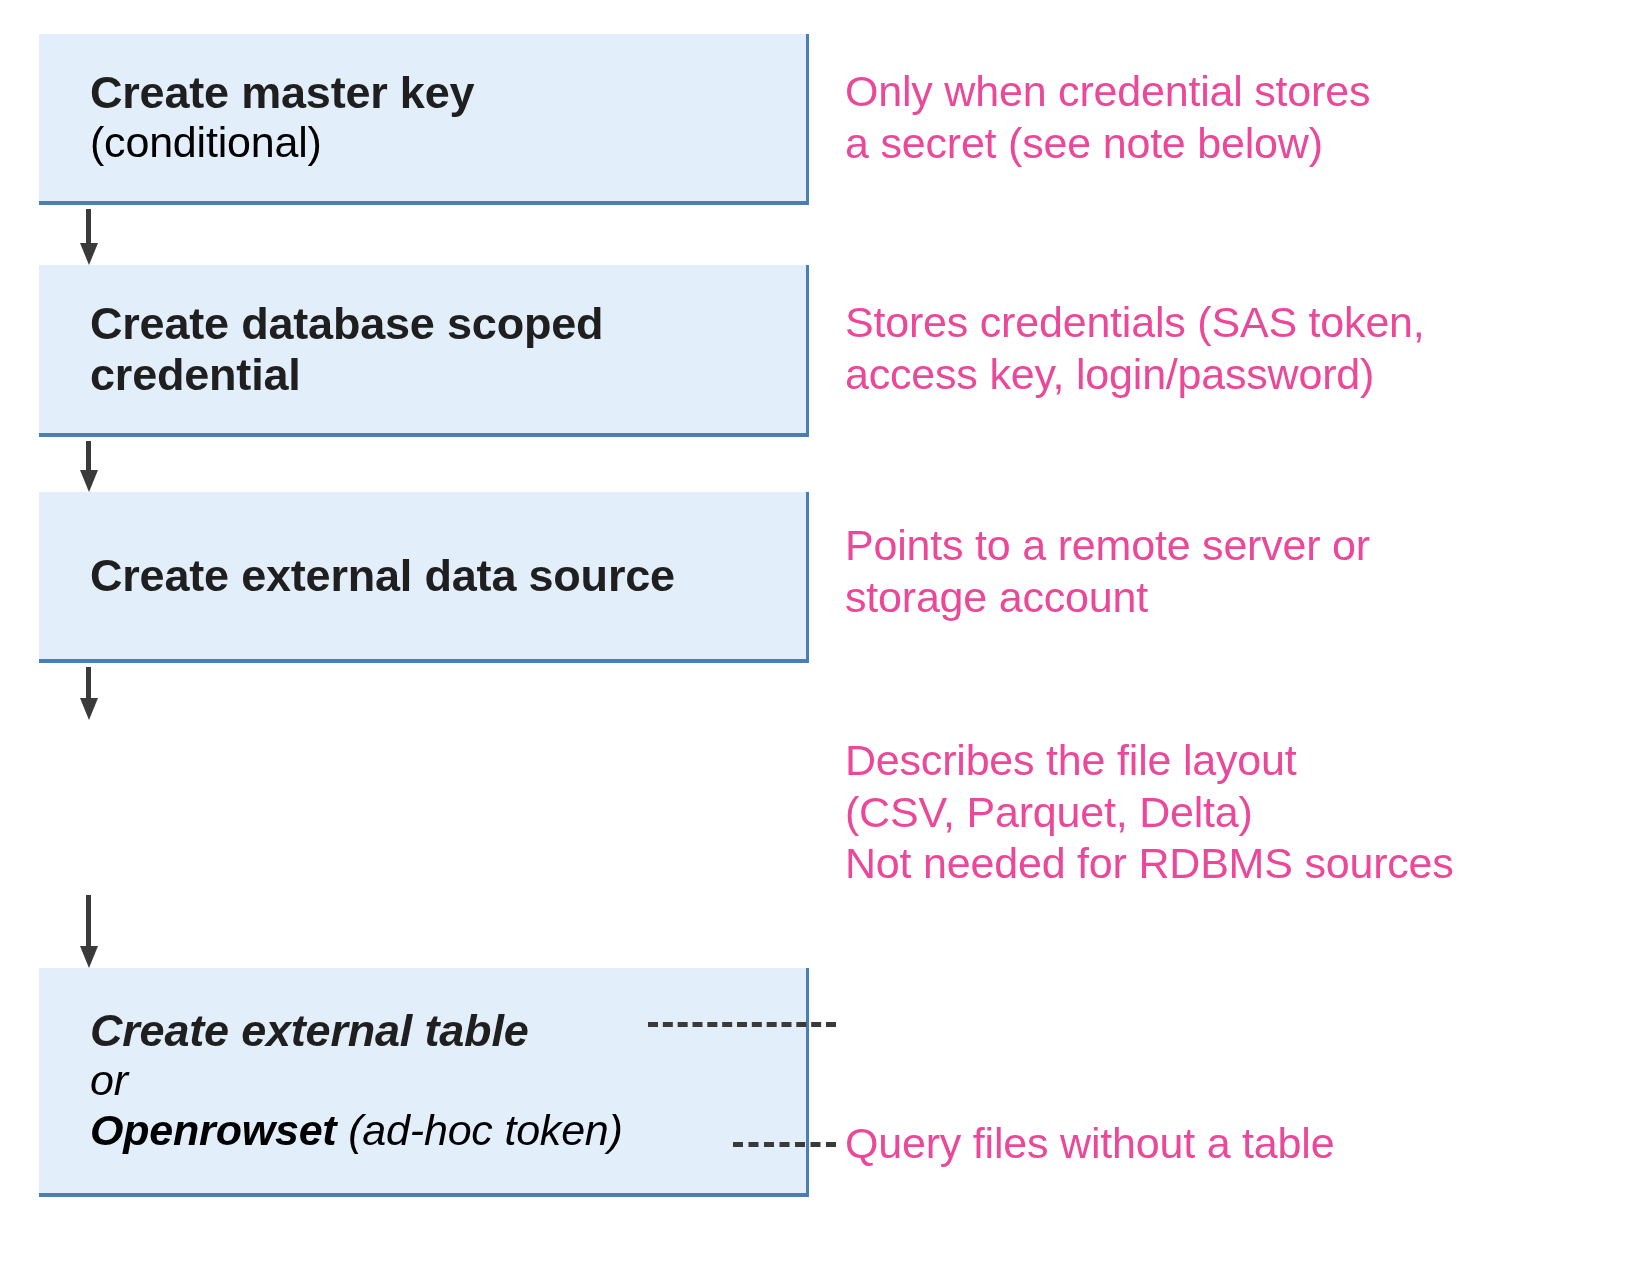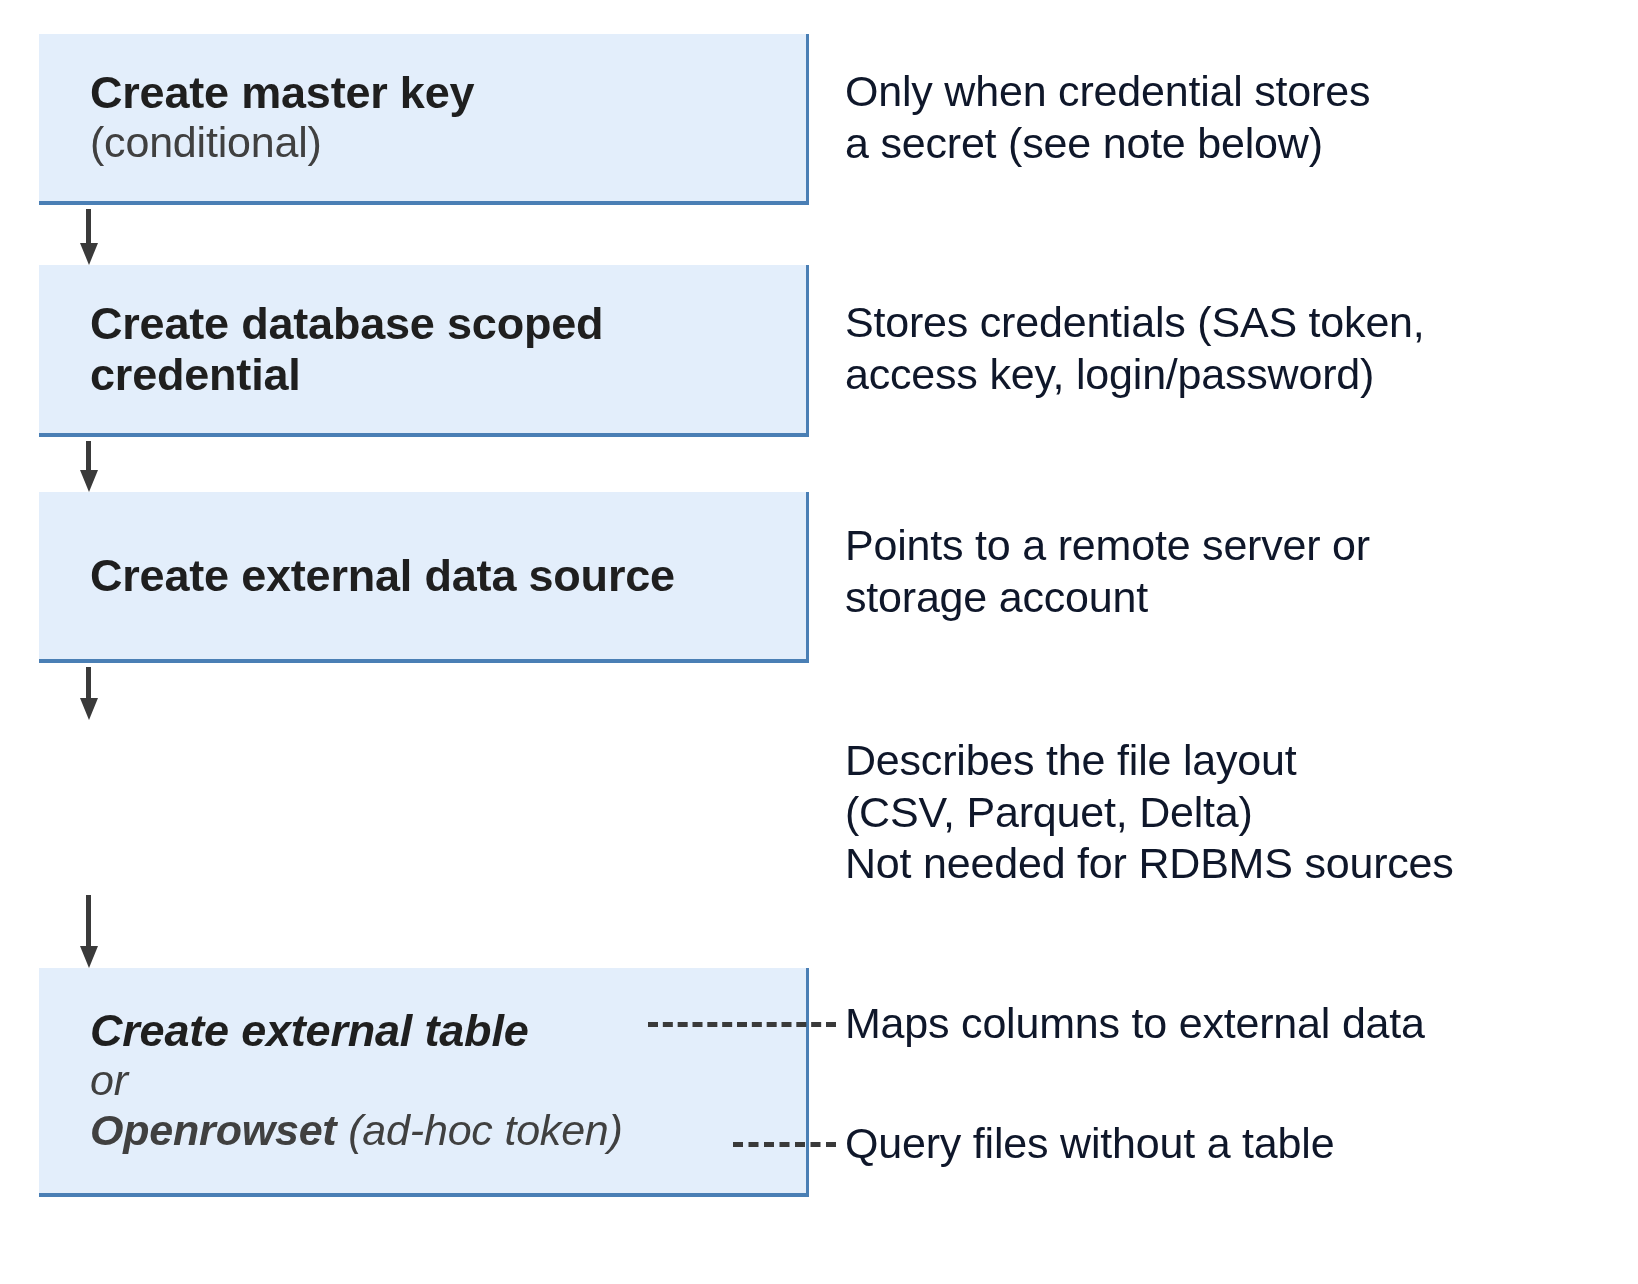--- a/index.html
+++ b/index.html
@@ -41,41 +41,41 @@
     font-size: 45px;
     font-weight: bold;
     line-height: 1.14;
     color: #1f1f1f;
     letter-spacing: -0.2px;
   }
   .step-sub {
     font-size: 43px;
     font-weight: normal;
     line-height: 1.16;
-    color: #404040;
+    color: #000000;
     letter-spacing: -0.2px;
   }
 
   
   #box-master-key      { top: 34px;  height: 171px; }
   #box-scoped-cred     { top: 265px; height: 172px; }
   #box-data-source     { top: 492px; height: 171px; }
   #box-file-format     { top: 720px; height: 171px; }
   #box-external-table  { top: 968px; height: 229px; font-style: italic; }
 
   
   #box-data-source .step-text { display:flex; align-items:center; height:100%; }
 
   
   .note {
     position: absolute;
     left: 845px;
     font-size: 43px;
     line-height: 1.20;
-    color: #0f172a;
+    color: #ec4899;
     letter-spacing: -0.2px;
     white-space: pre-line;
   }
   #note-master-key     { top: 66px; }
   #note-scoped-cred    { top: 297px; }
   #note-data-source    { top: 520px; }
   #note-file-format    { top: 735px; }
   #note-ext-table      { top: 998px; }
   #note-openrowset     { top: 1118px; }
 
@@ -180,18 +180,17 @@
 
   <div class="step-box" id="box-external-table">
     <div class="step-text">
       <div class="step-title">Create external table</div>
       <div class="step-sub">or</div>
       <div class="step-sub"><span style="font-weight:bold;">Openrowset</span><span> (ad-hoc token)</span></div>
     </div>
   </div>
 
   <div class="leader" id="leader-ext-table"></div>
-  <div class="note" id="note-ext-table">Maps columns to external data</div>
 
   <div class="leader" id="leader-openrowset"></div>
   <div class="note" id="note-openrowset">Query files without a table</div>
 
 </div>
 
 </body></html>

